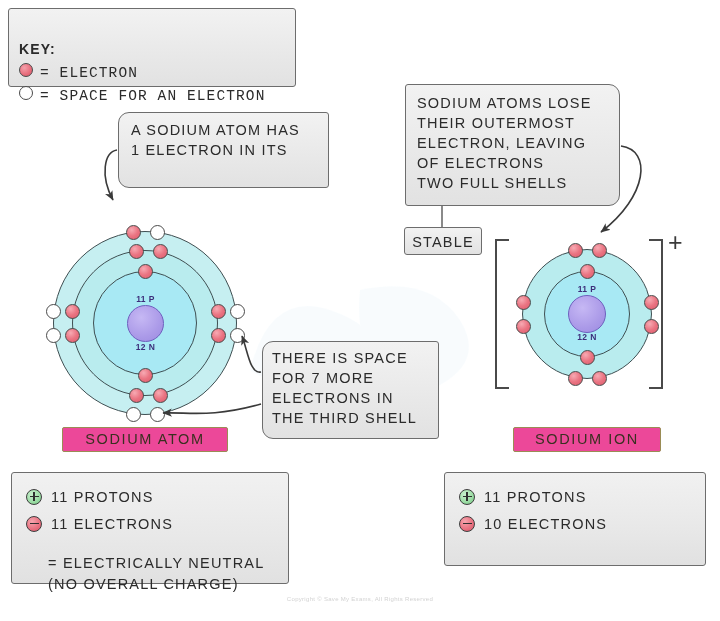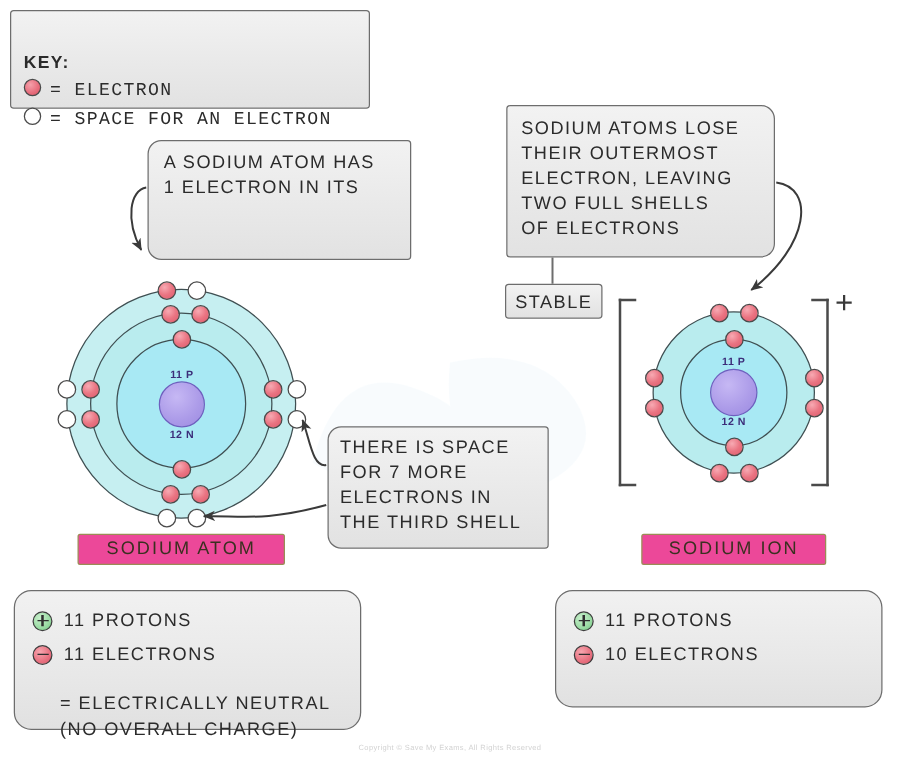--- a/index.html
+++ b/index.html
@@ -47,21 +47,21 @@
     border: 1.4px solid #4a4a4a; box-sizing: border-box;
     margin-right: 7px; flex: none;
   }
   .key-dot.filled { background: radial-gradient(circle at 36% 32%, #f4a0aa 0%, #e8707f 55%, #d85263 100%); }
   .key-dot.empty  { background: #ffffff; }
   .key-label { font-size: 14.5px; letter-spacing: 1.1px; }
 
   
   #callout-atom-outer {
     left: 118px; top: 112px;
-    width: 211px; height: 96px;
+    width: 211px; height: 76px;
     padding: 7px 8px 0 12px;
     font-size: 14.5px;
   }
   
   #callout-ion-lose {
     left: 405px; top: 84px;
     width: 215px; height: 122px;
     padding: 8px 8px 0 11px;
     font-size: 14.5px;
   }
@@ -96,21 +96,21 @@
   }
   #caption-atom { left: 62px; top: 427px; width: 166px; height: 25px; }
   #caption-ion  { left: 513px; top: 427px; width: 148px; height: 25px; }
 
   
   .summary {
     position: absolute;
     box-sizing: border-box;
     background: linear-gradient(180deg, #f1f1f1 0%, #e8e8e8 60%, #e1e1e1 100%);
     border: 1.5px solid #6d6d6d;
-    border-radius: 14px;
+    border-radius: 3px;
     color: #2b2b2b;
     font-size: 14.5px;
     letter-spacing: 1.2px;
     padding: 10px 0 0 14px;
   }
   #summary-atom { left: 11px; top: 472px; width: 278px; height: 112px; }
   #summary-ion  { left: 444px; top: 472px; width: 262px; height: 94px; }
   .sum-row { display: flex; align-items: center; height: 27px; }
   .charge-dot {
     width: 16px; height: 16px; border-radius: 50%;
@@ -208,22 +208,22 @@
 
   <div class="box rounded-tl rounded-bl" id="callout-atom-outer">
     <span class="line">A SODIUM ATOM HAS</span>
     <span class="line">1 ELECTRON IN ITS</span>
   </div>
 
   <div class="box rounded-tr rounded-br" id="callout-ion-lose">
     <span class="line">SODIUM ATOMS LOSE</span>
     <span class="line">THEIR OUTERMOST</span>
     <span class="line">ELECTRON, LEAVING</span>
+    <span class="line">OF ELECTRONS</span>
     <span class="line">TWO FULL SHELLS</span>
-    <span class="line">OF ELECTRONS</span>
   </div>
 
   <div class="box" id="stable-box">
     <span>STABLE</span>
   </div>
 
   <div class="box rounded-tl rounded-bl" id="callout-space7">
     <span class="line">THERE IS SPACE</span>
     <span class="line">FOR 7 MORE</span>
     <span class="line">ELECTRONS IN</span>

